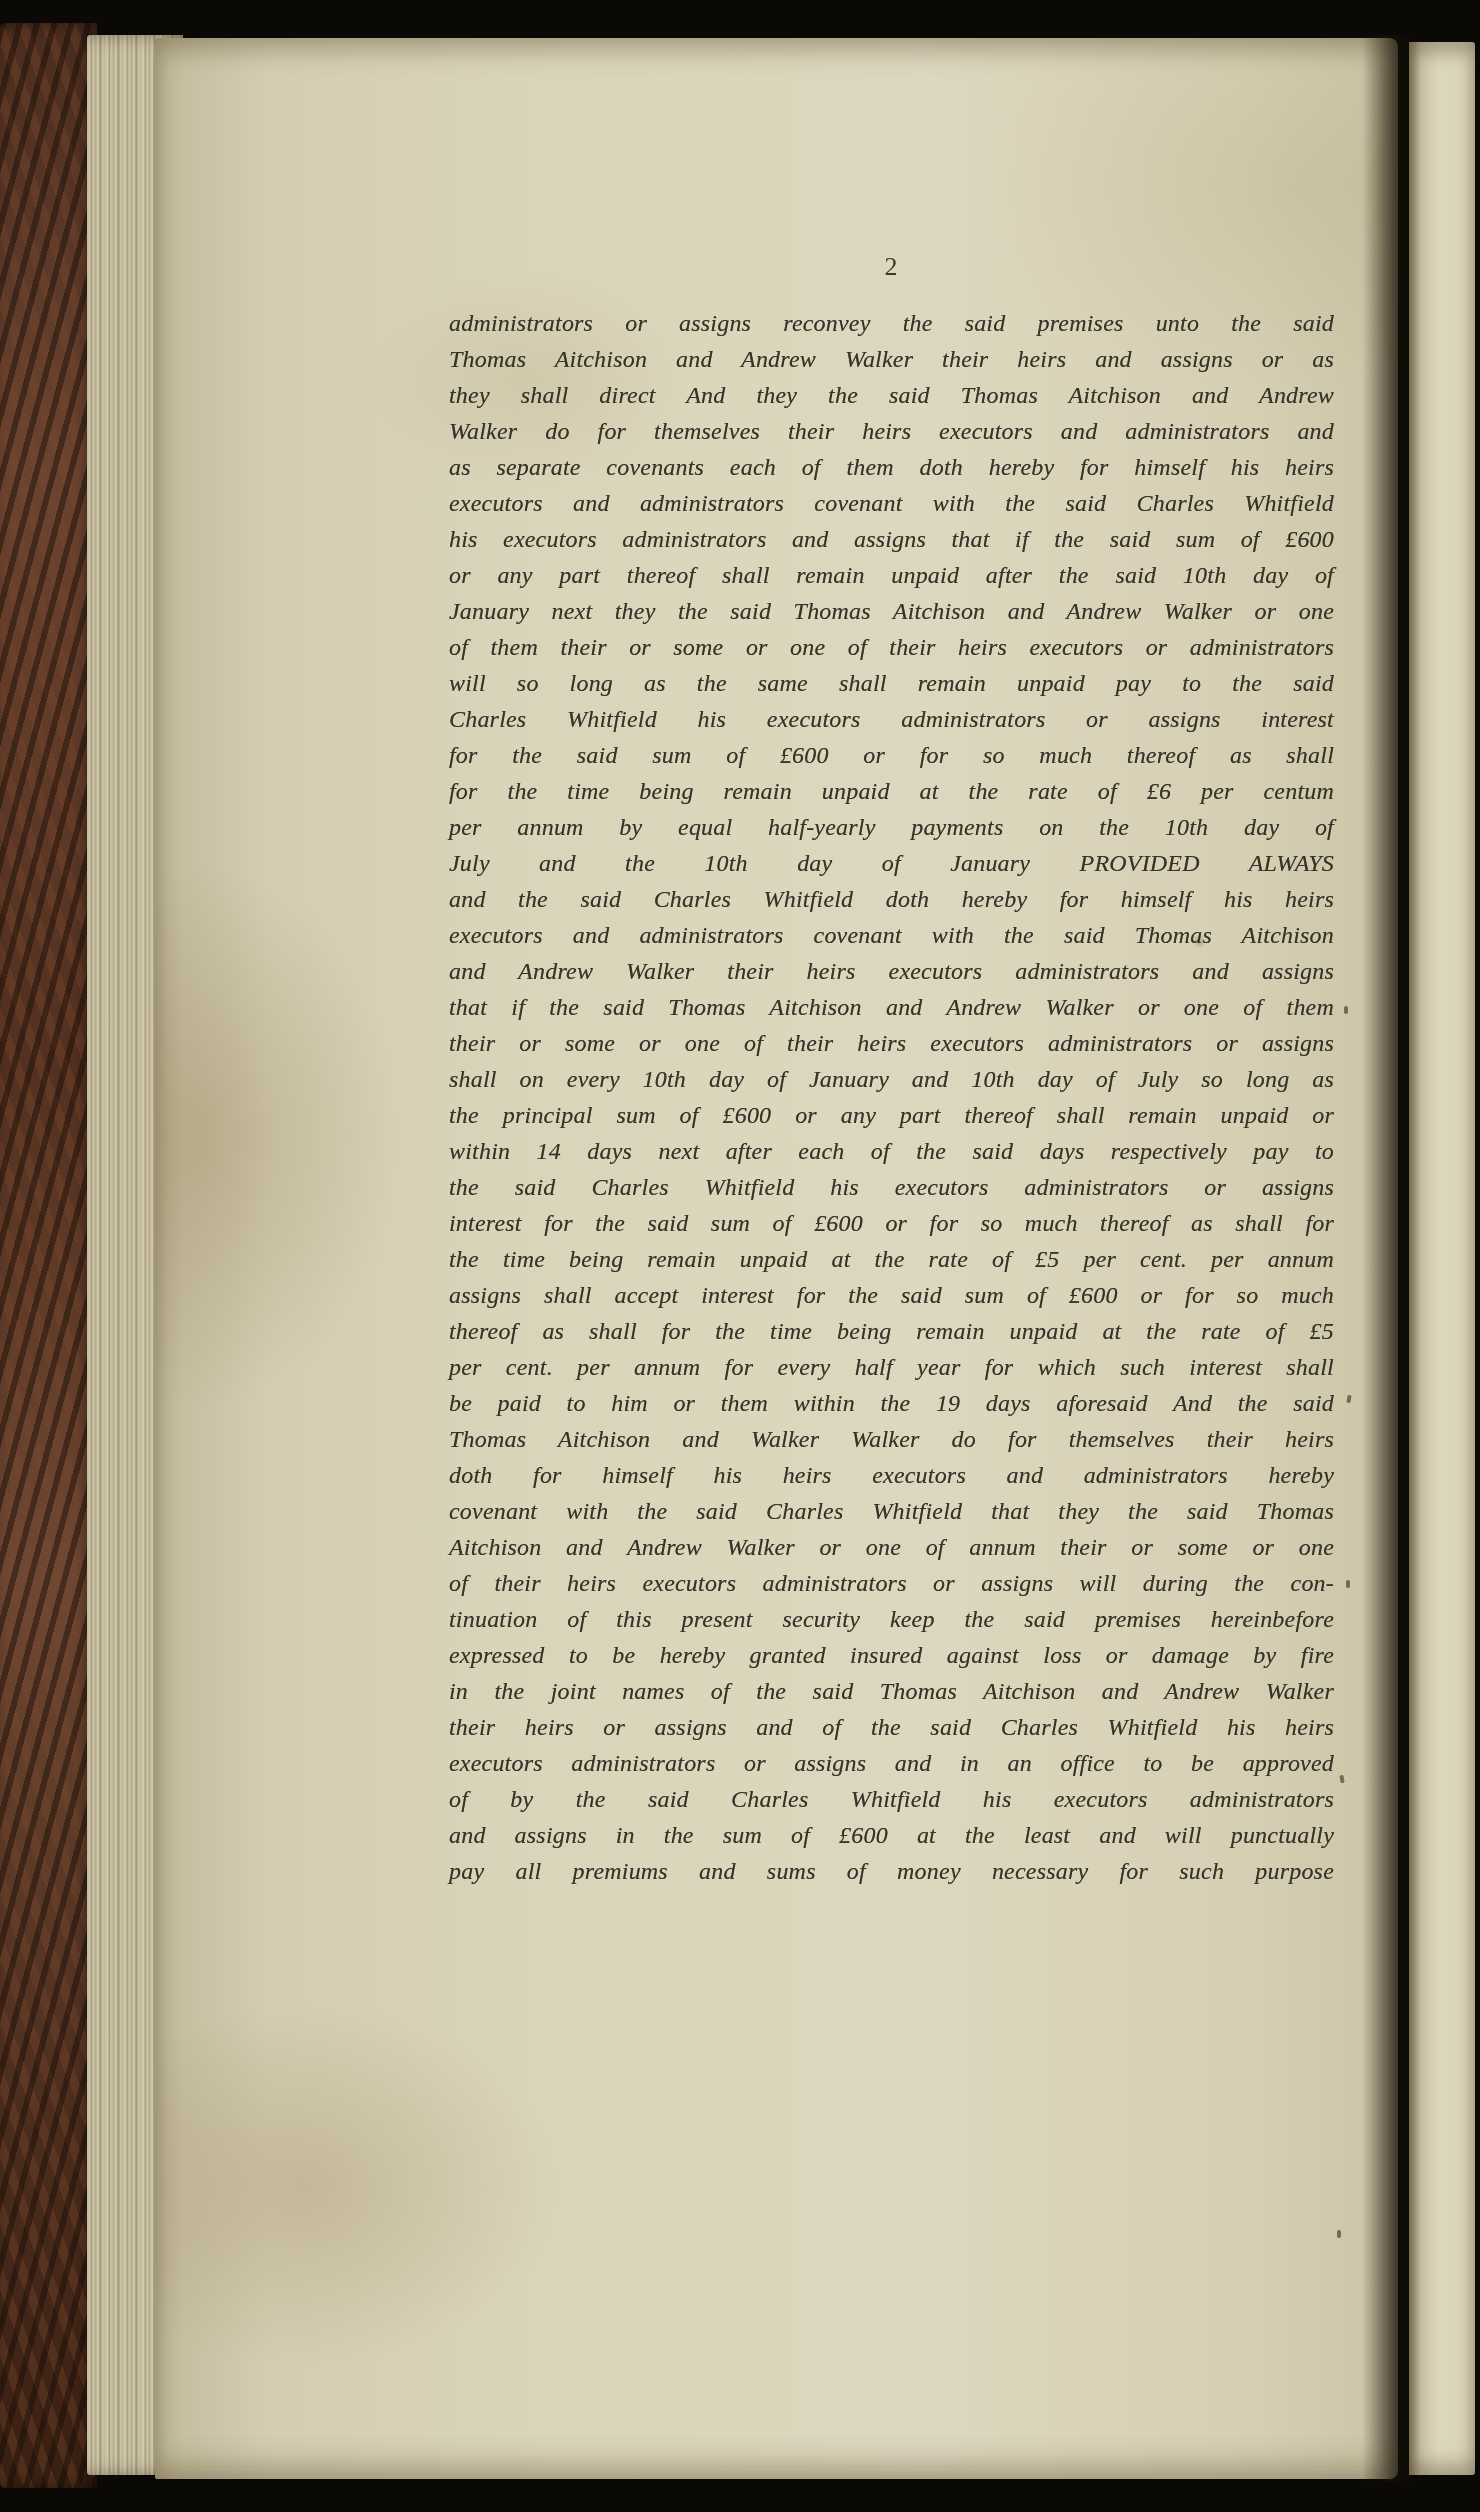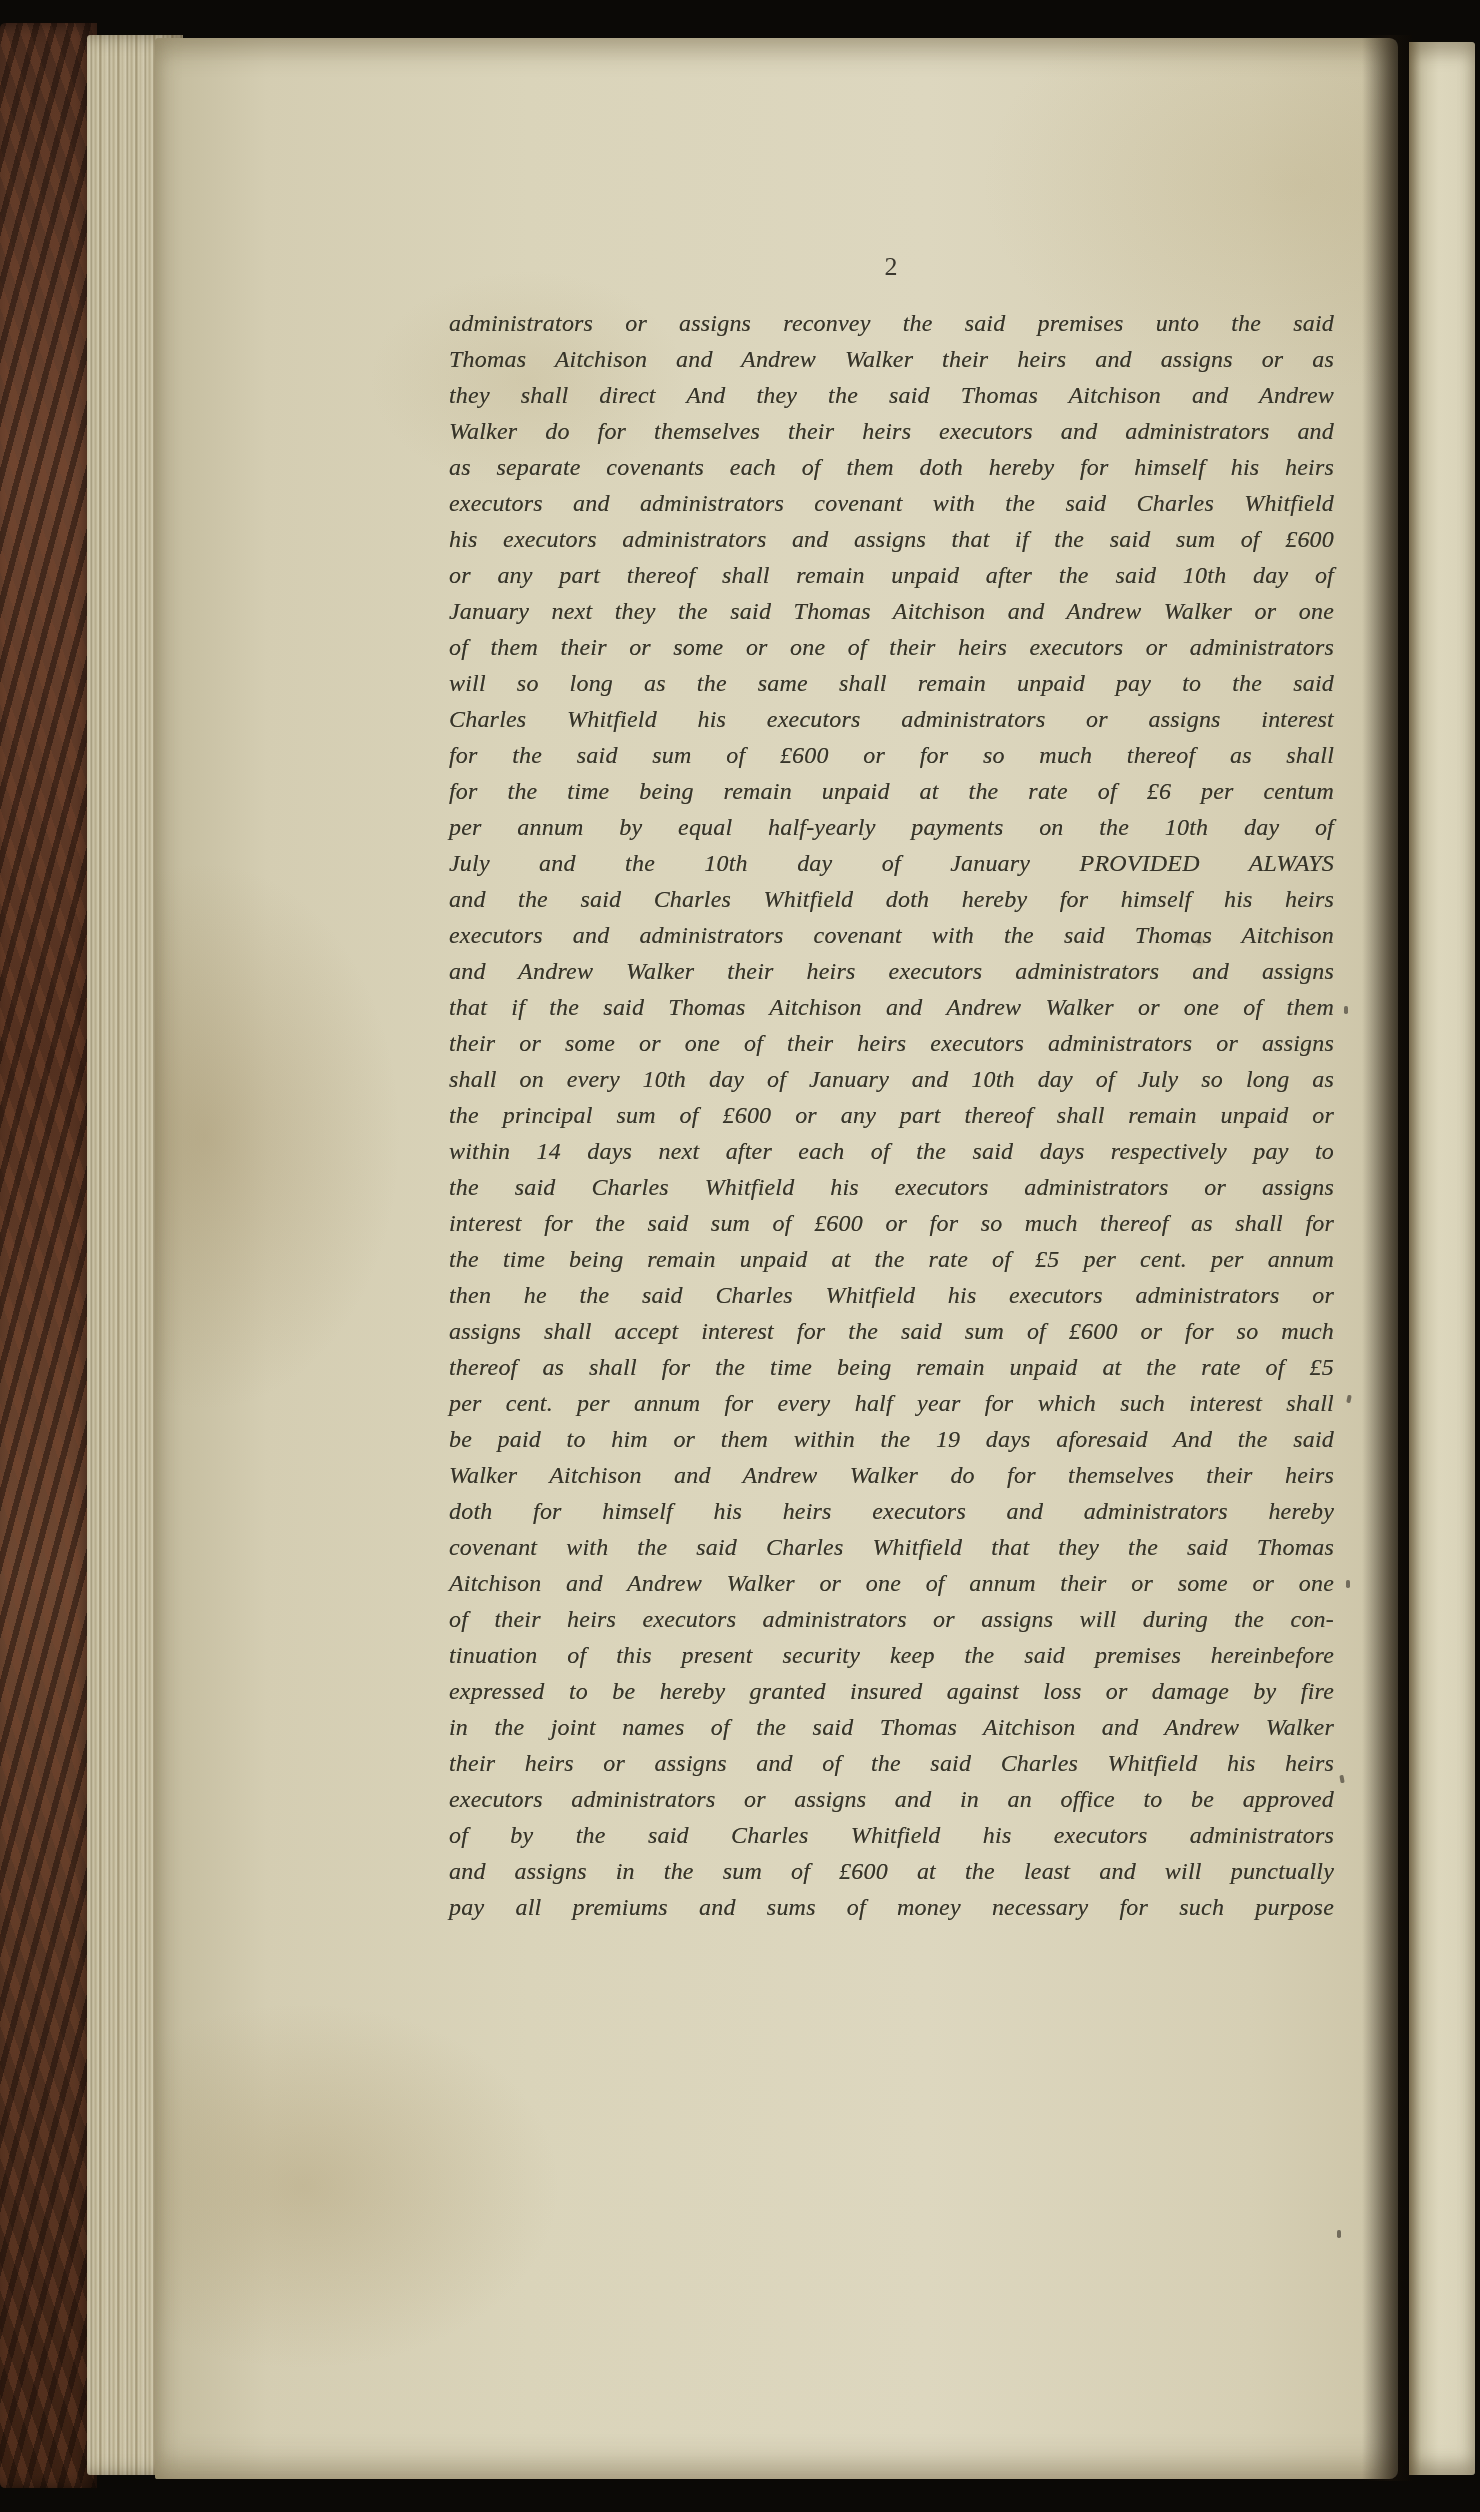--- a/index.html
+++ b/index.html
@@ -148,26 +148,25 @@
           <div class="line">executors and administrators covenant with the said Thomas Aitchison</div>
           <div class="line">and Andrew Walker their heirs executors administrators and assigns</div>
           <div class="line">that if the said Thomas Aitchison and Andrew Walker or one of them</div>
           <div class="line">their or some or one of their heirs executors administrators or assigns</div>
           <div class="line">shall on every 10th day of January and 10th day of July so long as</div>
           <div class="line">the principal sum of £600 or any part thereof shall remain unpaid or</div>
           <div class="line">within 14 days next after each of the said days respectively pay to</div>
           <div class="line">the said Charles Whitfield his executors administrators or assigns</div>
           <div class="line">interest for the said sum of £600 or for so much thereof as shall for</div>
           <div class="line">the time being remain unpaid at the rate of £5 per cent. per annum</div>
-          <div class="line">then he the said Charles Whitfield his executors administrators or</div>
           <div class="line">assigns shall accept interest for the said sum of £600 or for so much</div>
           <div class="line">thereof as shall for the time being remain unpaid at the rate of £5</div>
           <div class="line">per cent. per annum for every half year for which such interest shall</div>
           <div class="line">be paid to him or them within the 19 days aforesaid And the said</div>
-          <div class="line">Walker Aitchison and Andrew Walker do for themselves their heirs</div>
+          <div class="line">Thomas Aitchison and Walker Walker do for themselves their heirs</div>
           <div class="line">doth for himself his heirs executors and administrators hereby</div>
           <div class="line">covenant with the said Charles Whitfield that they the said Thomas</div>
           <div class="line">Aitchison and Andrew Walker or one of annum their or some or one</div>
           <div class="line">of their heirs executors administrators or assigns will during the con-</div>
           <div class="line">tinuation of this present security keep the said premises hereinbefore</div>
           <div class="line">expressed to be hereby granted insured against loss or damage by fire</div>
           <div class="line">in the joint names of the said Thomas Aitchison and Andrew Walker</div>
           <div class="line">their heirs or assigns and of the said Charles Whitfield his heirs</div>
           <div class="line">executors administrators or assigns and in an office to be approved</div>
           <div class="line">of by the said Charles Whitfield his executors administrators</div>

